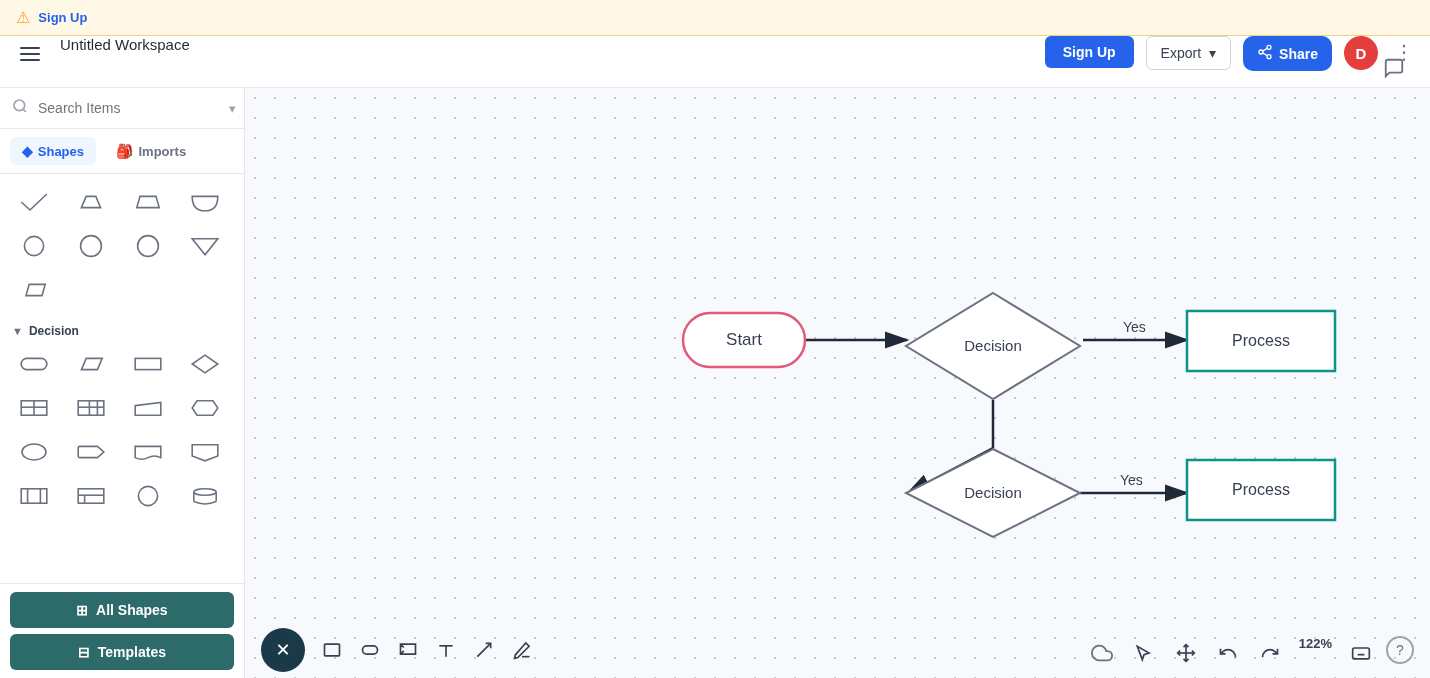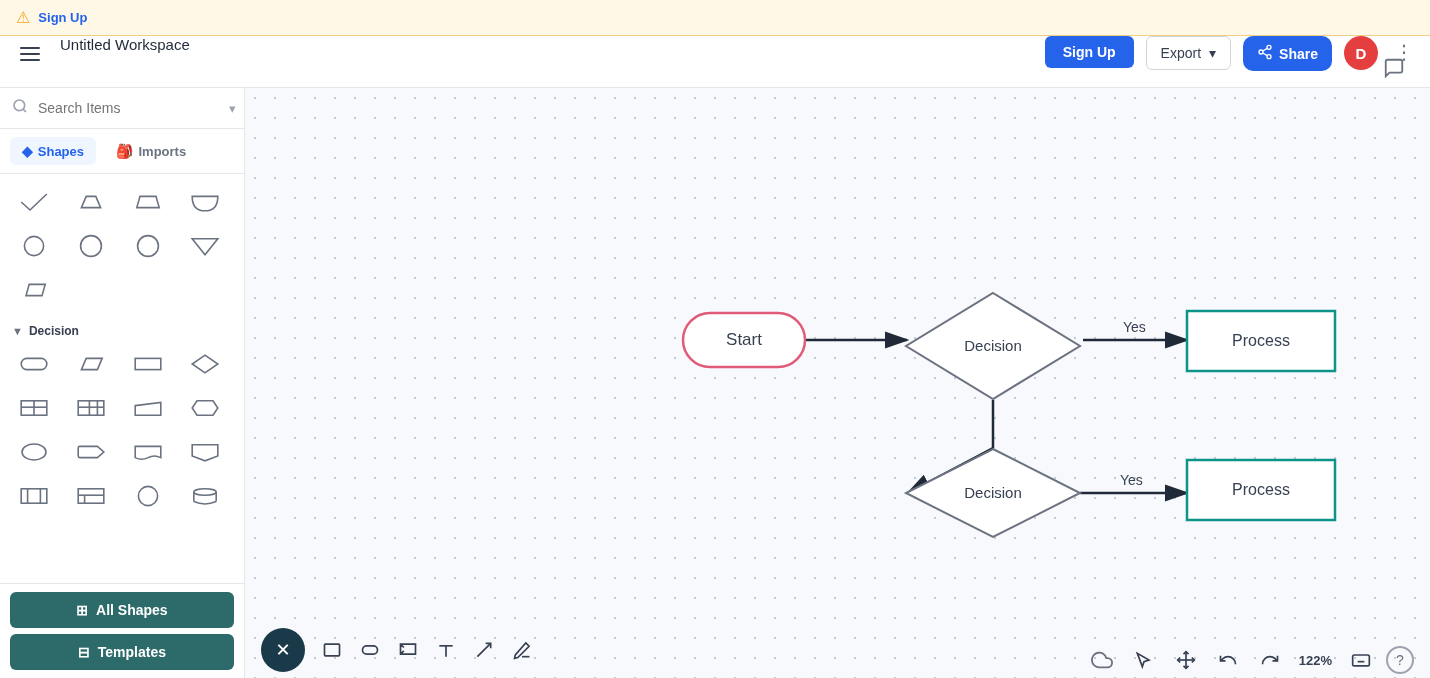--- a/index.html
+++ b/index.html
@@ -184,22 +184,22 @@
     .tool-btn {
       width: 38px; height: 38px;
       background: none; border: none; cursor: pointer;
       display: flex; align-items: center; justify-content: center;
       font-size: 18px; color: #374151; border-radius: 6px;
     }
 
     
     .right-toolbar {
       position: absolute;
-      bottom: 1px; right: 16px;
-      display: flex; align-items: center; gap: 8px;
+      bottom: 8px; right: 16px;
+      display: flex; align-items: flex-start; gap: 8px;
     }
     .rt-btn {
       background: none; border: none; cursor: pointer;
       font-size: 18px; color: #6b7280;
       width: 34px; height: 34px;
       display: flex; align-items: center; justify-content: center;
       border-radius: 5px;
     }
     .zoom-label {
       font-size: 13px; font-weight: 600; color: #374151;

